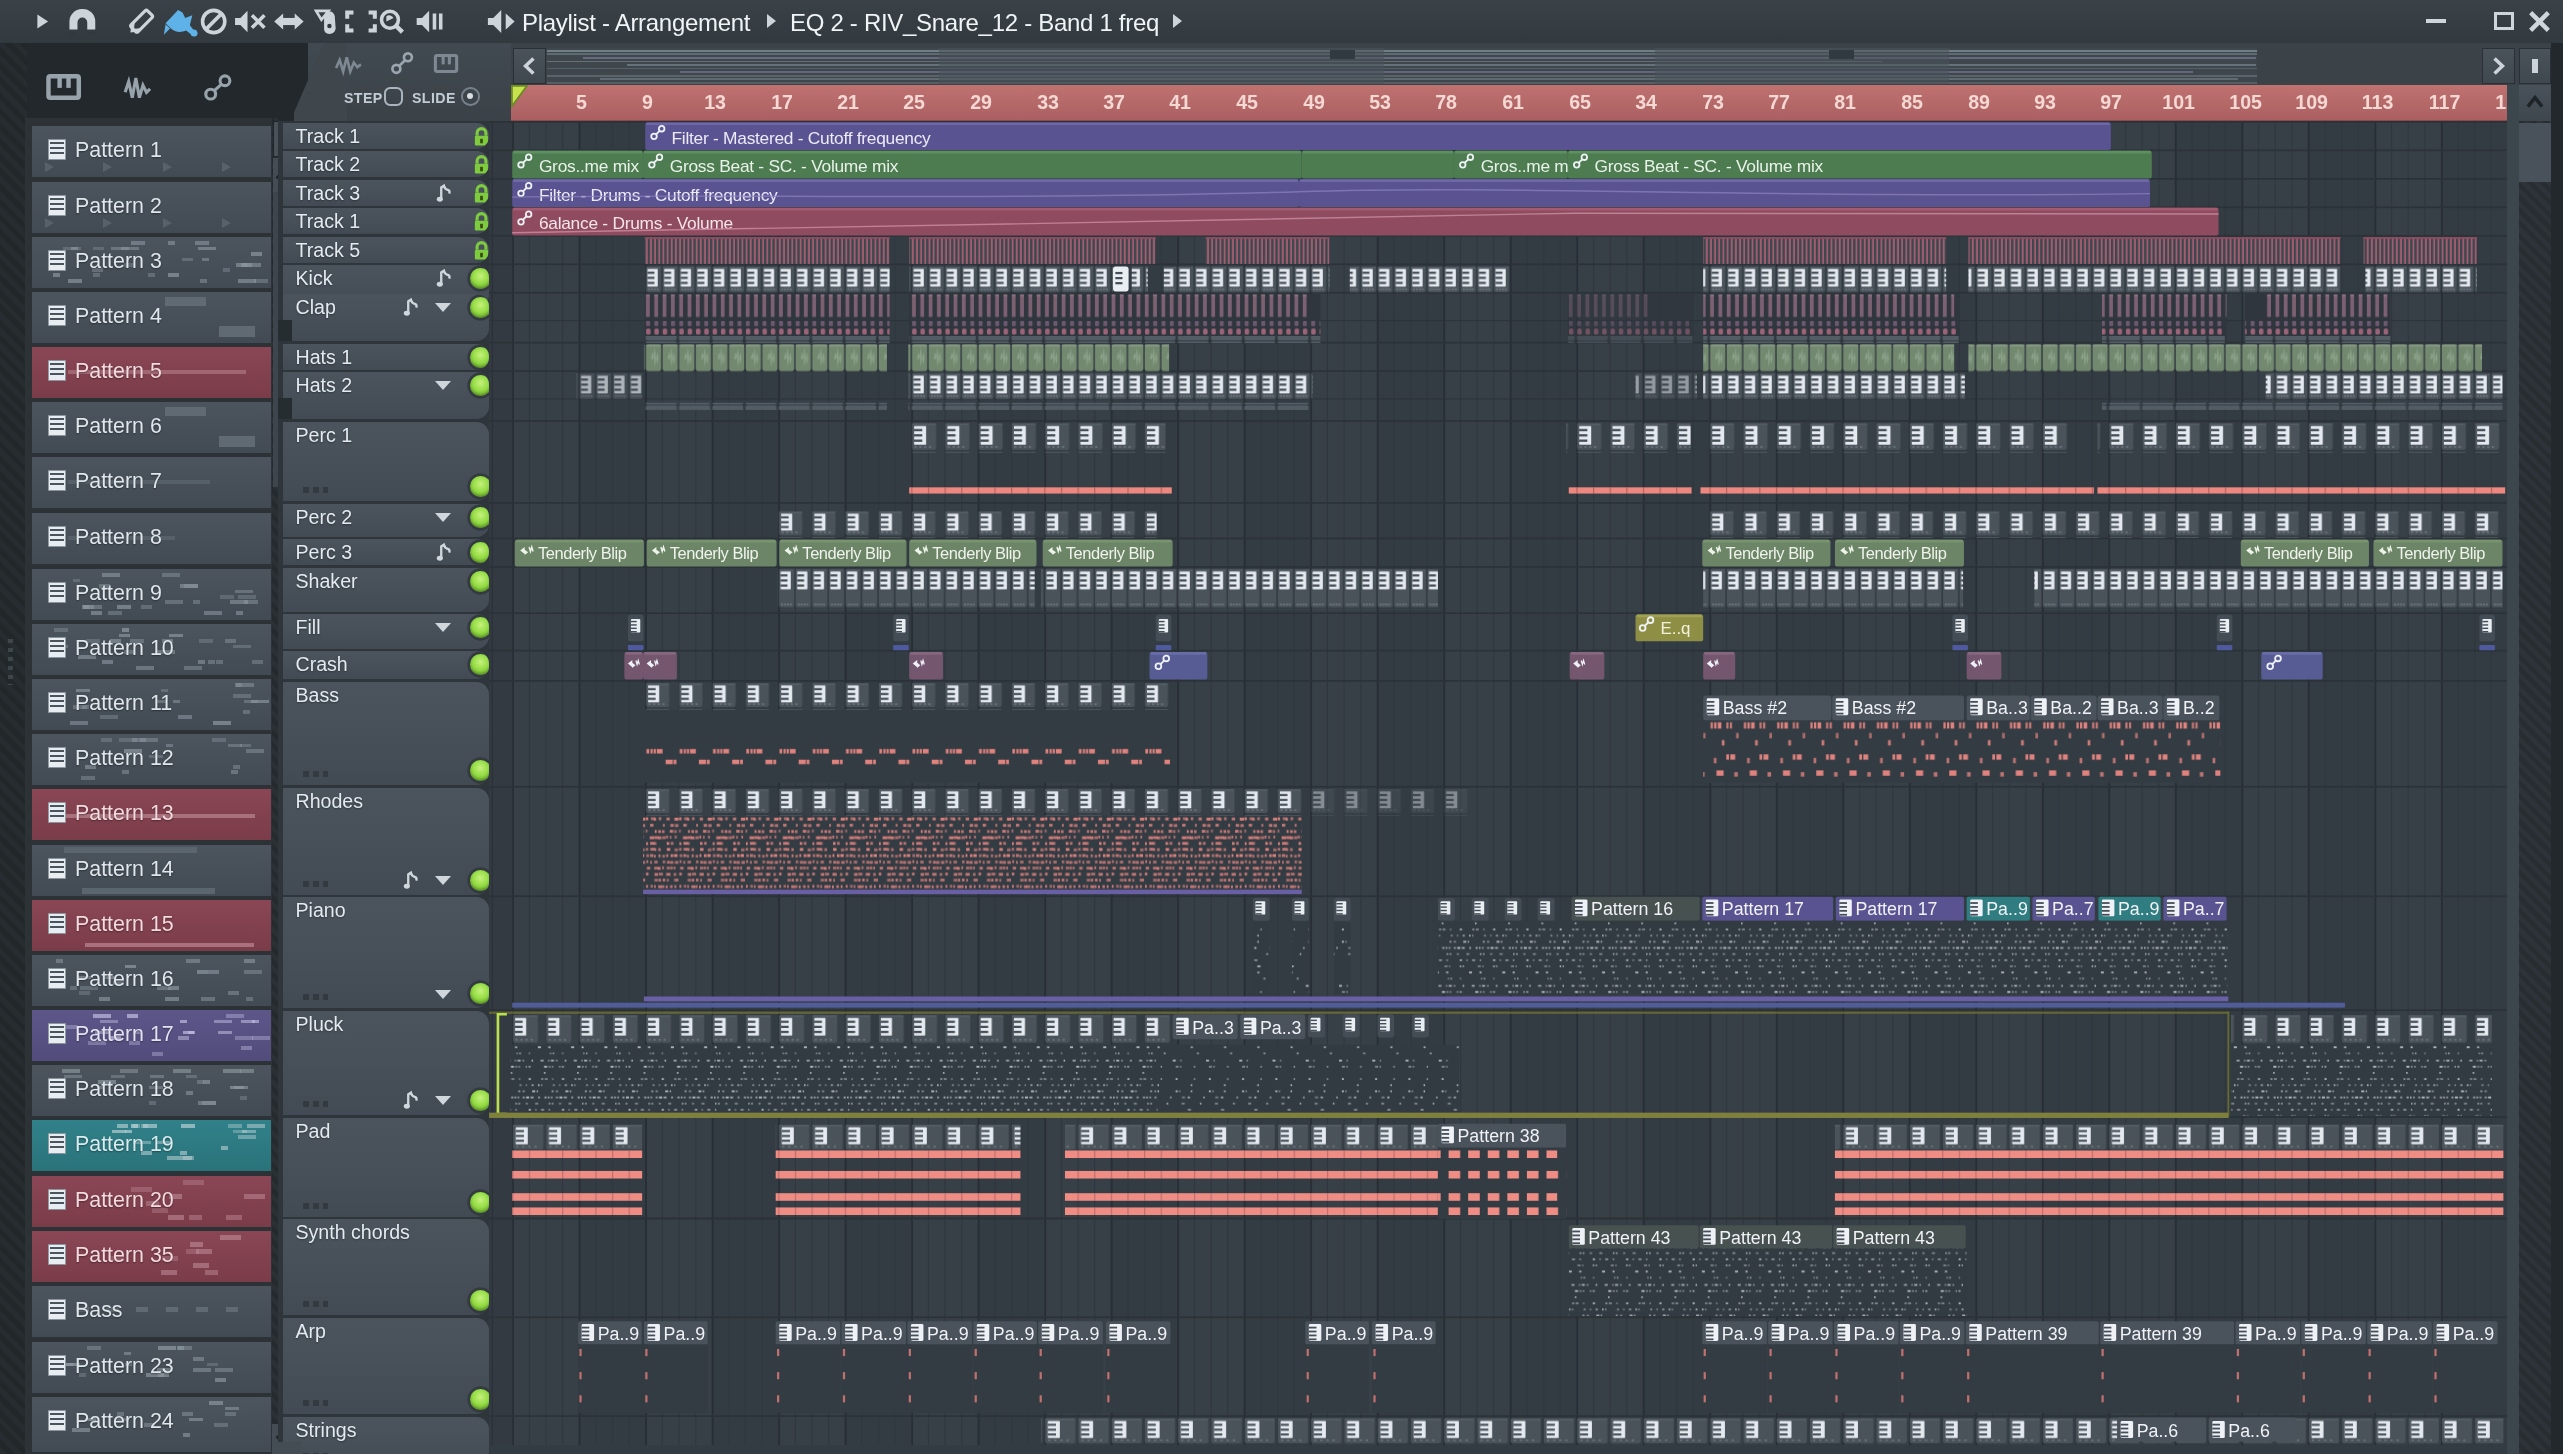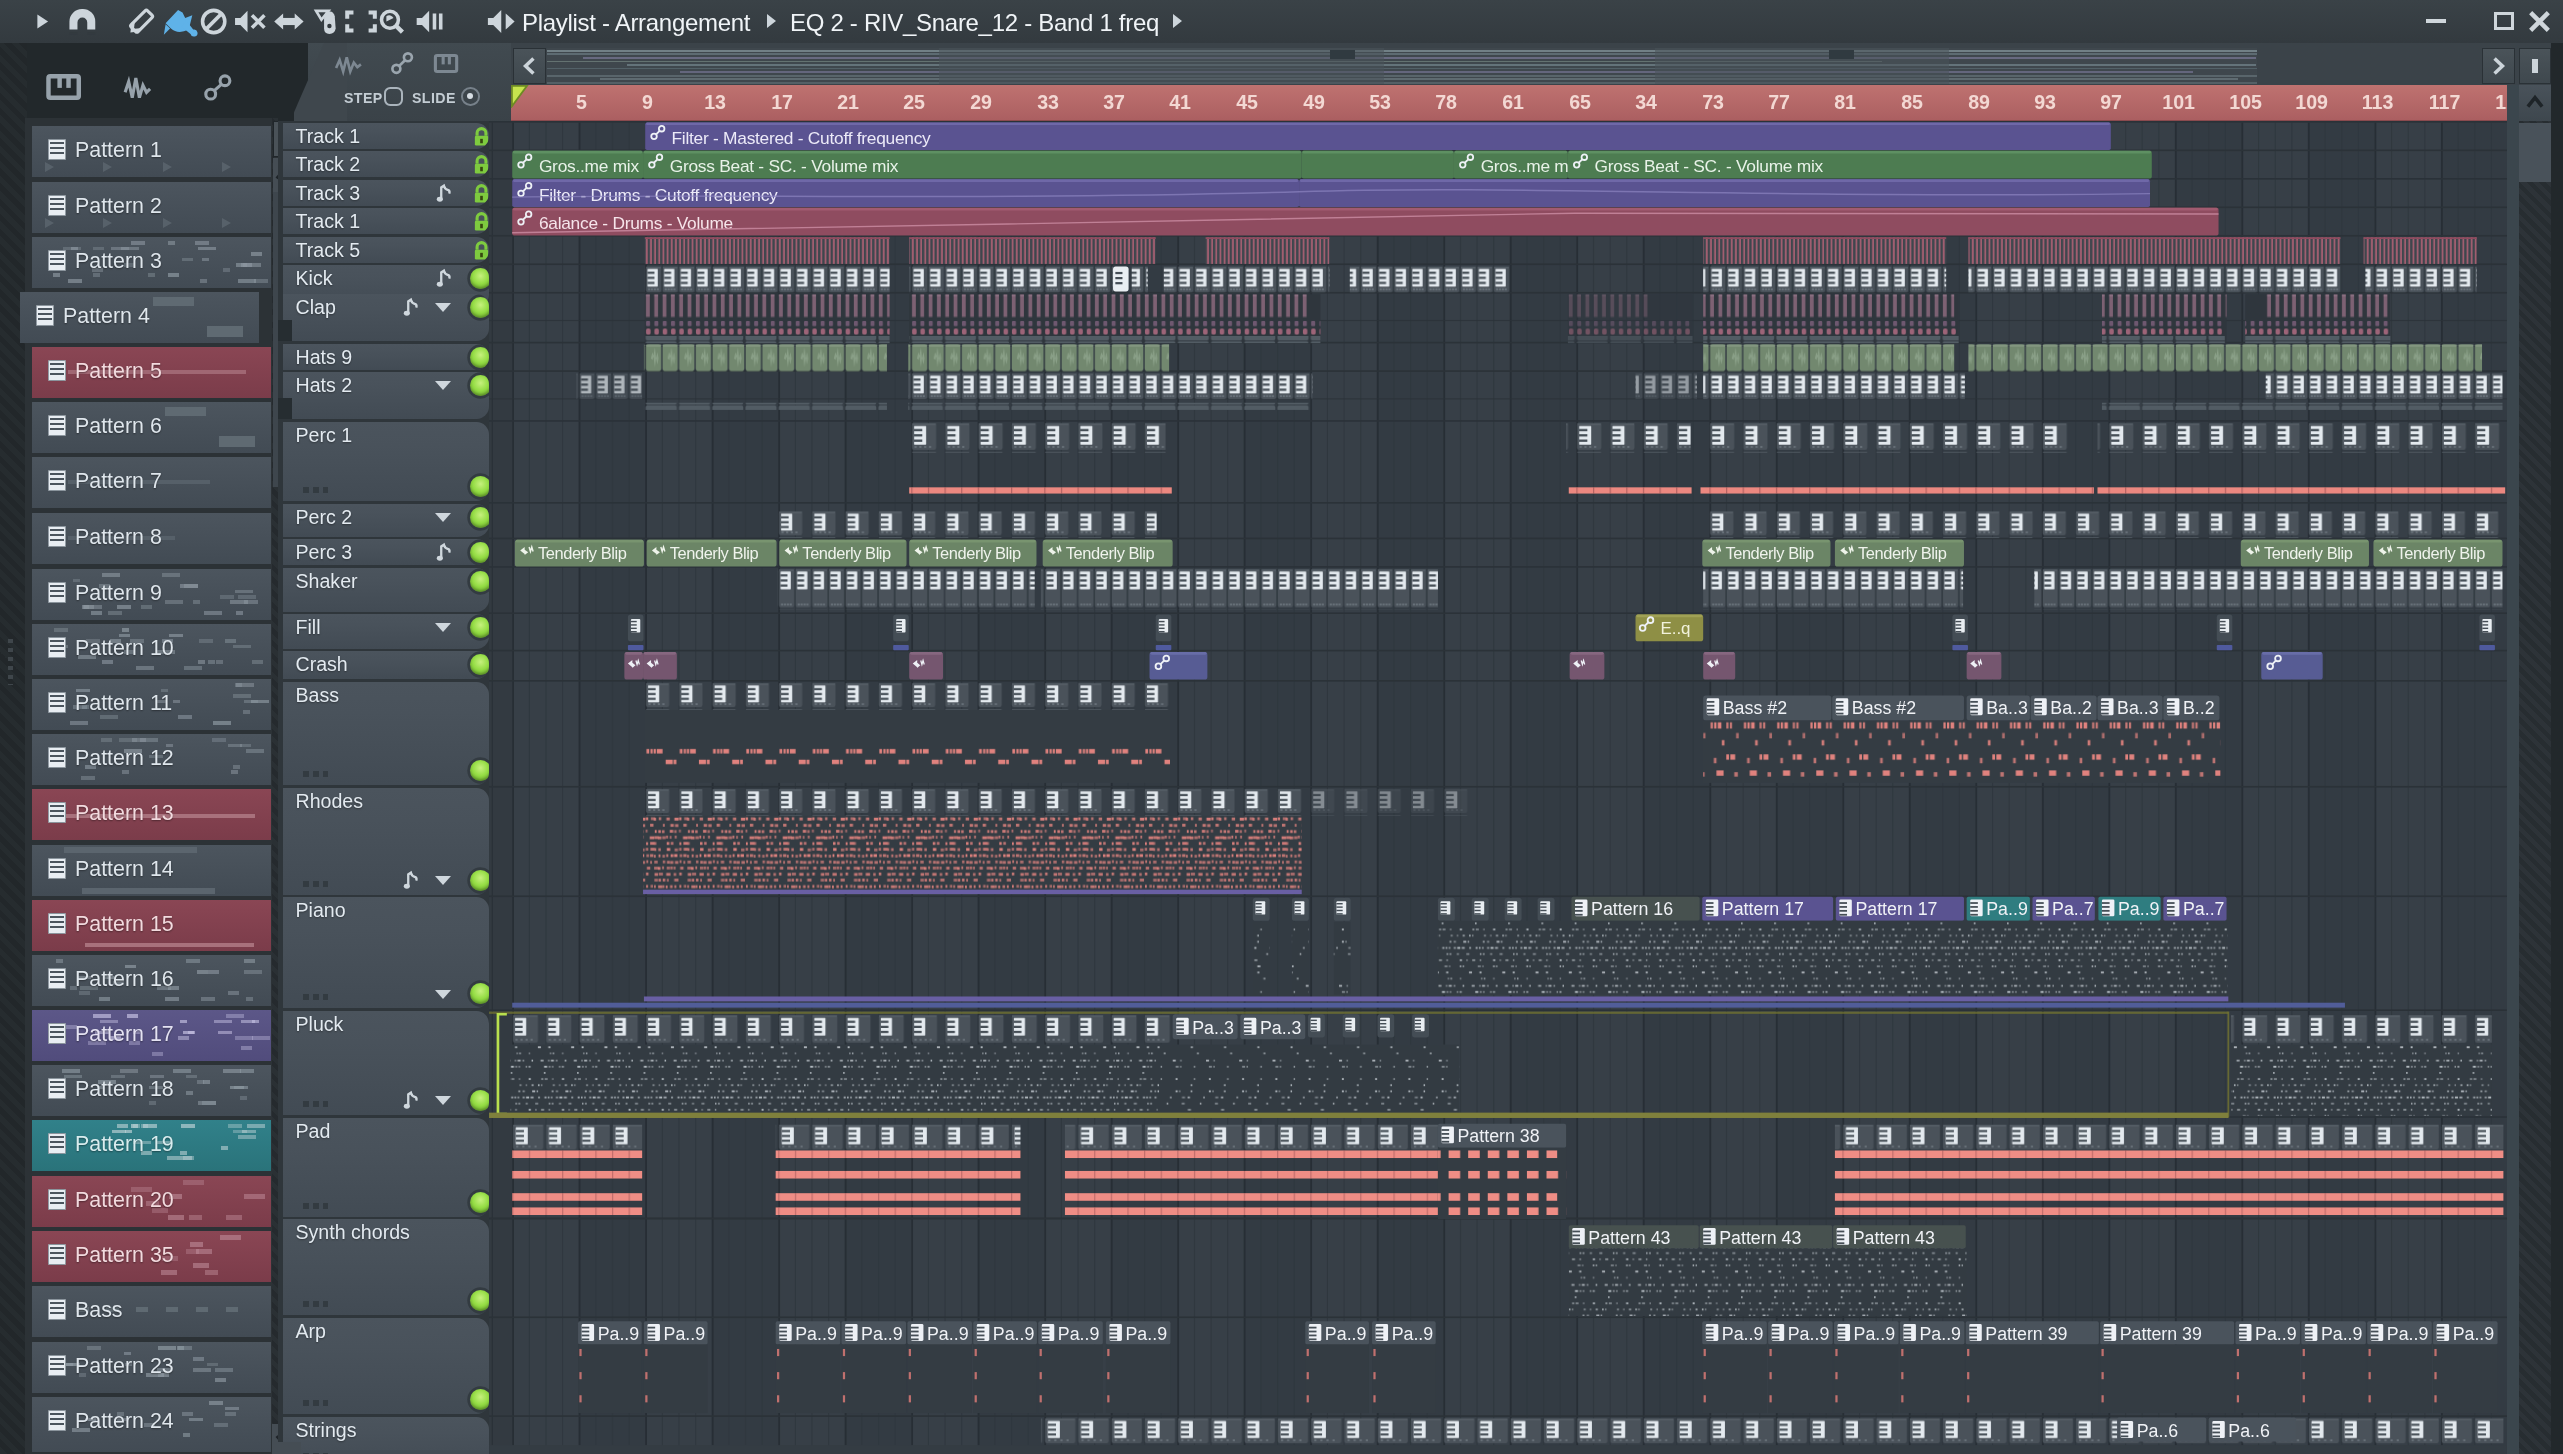--- a/index.html
+++ b/index.html
@@ -113,21 +113,21 @@
     <div class="abs" style="left:61px;top:9.8px;width:10.7px;height:3.6px;background:#8d98a1;opacity:0.37"></div>
     <div class="abs" style="left:39px;top:9.8px;width:7.1px;height:3.6px;background:#8d98a1;opacity:0.63"></div>
     <div class="abs" style="left:222px;top:42px;width:14.2px;height:3.6px;background:#8d98a1;opacity:0.44"></div>
     <div class="abs" style="left:60px;top:31px;width:10.7px;height:3.6px;background:#8d98a1;opacity:0.45"></div>
     <div class="abs" style="left:31px;top:9.8px;width:18px;height:3.6px;background:#8d98a1;opacity:0.37"></div>
     <div class="abs" style="left:16px;top:12.5px;width:18px;height:21.4px;background:#e8edf2;border-radius:1.8px;box-shadow:inset 0 0 0 0.9px #8a949c">
       <div style="margin:3.6px 1.8px 0 1.8px;height:12.5px;background:repeating-linear-gradient(#4a545d 0 2.2px,transparent 2.2px 4.9px)"></div>
     </div>
     <div class="abs" style="left:43px;top:11.6px;font-size:21.4px;color:#dfe6ec;text-shadow:0 0.9px 1.8px rgba(0,0,0,.4)">Pattern 3</div>
   </div>
-<div class="abs" style="left:20px;top:292px;width:239px;height:51px;background:linear-gradient(#4c555e,#424b54);overflow:hidden">
+<div class="abs" style="left:32px;top:292px;width:239px;height:51px;background:linear-gradient(#4c555e,#424b54);overflow:hidden">
     <div class="abs" style="left:133px;top:5.3px;width:41px;height:9px;background:#5f6a72"></div>
     <div class="abs" style="left:187px;top:34px;width:36px;height:10.7px;background:#5f6a72"></div>
     <div class="abs" style="left:16px;top:12.5px;width:18px;height:21.4px;background:#e8edf2;border-radius:1.8px;box-shadow:inset 0 0 0 0.9px #8a949c">
       <div style="margin:3.6px 1.8px 0 1.8px;height:12.5px;background:repeating-linear-gradient(#4a545d 0 2.2px,transparent 2.2px 4.9px)"></div>
     </div>
     <div class="abs" style="left:43px;top:11.6px;font-size:21.4px;color:#dfe6ec;text-shadow:0 0.9px 1.8px rgba(0,0,0,.4)">Pattern 4</div>
   </div>
 <div class="abs" style="left:32px;top:347px;width:239px;height:51px;background:linear-gradient(#8a4654,#7b3c4a);overflow:hidden">
     <div class="abs" style="left:36px;top:23px;width:178px;height:3.6px;background:#a8717c;opacity:.8"></div>
     <div class="abs" style="left:16px;top:12.5px;width:18px;height:21.4px;background:#e8edf2;border-radius:1.8px;box-shadow:inset 0 0 0 0.9px #8a949c">
@@ -596,21 +596,21 @@
 <div class="abs" style="left:283px;top:294px;width:206px;height:47px;background:linear-gradient(#4b545d 0%,#49525b 30%,#424b54 100%);border-radius:0 12.5px 12.5px 0;overflow:hidden">
     <div class="abs" style="left:12.5px;top:1.8px;font-size:19.6px;color:#e3eaf0;text-shadow:0 0.9px 1.8px rgba(0,0,0,.35)">Clap</div>
     <div class="abs" style="left:187px;top:2.7px;width:21.4px;height:21.4px;border-radius:50%;background:radial-gradient(circle at 50% 38%,#c6f07e 0%,#95dd45 45%,#64a626 100%);box-shadow:0 0 0 2.7px #333b41,inset 0 -1.8px 2.7px rgba(0,0,0,.25)"></div>
     <svg class="abs" style="left:119px;top:2.7px" width="19.6" height="21.4" viewBox="0 0 22 24">
       <path d="M7 18 V5 l3 -2 q1 4 5 5 q2 1 1 4" fill="none" stroke="#cfd7dd" stroke-width="2.6"></path>
       <ellipse cx="5.4" cy="18.3" rx="3.4" ry="2.8" fill="#cfd7dd"></ellipse>
     </svg>
     <div class="abs" style="left:152px;top:9px;width:0;height:0;border-top:9.8px solid #cfd7dd;border-left:8px solid transparent;border-right:8px solid transparent"></div>
   </div>
 <div class="abs" style="left:283px;top:344px;width:206px;height:26px;background:linear-gradient(#4b545d 0%,#49525b 30%,#424b54 100%);border-radius:0 12.5px 12.5px 0;overflow:hidden">
-    <div class="abs" style="left:12.5px;top:1.8px;font-size:19.6px;color:#e3eaf0;text-shadow:0 0.9px 1.8px rgba(0,0,0,.35)">Hats 9</div>
+    <div class="abs" style="left:12.5px;top:1.8px;font-size:19.6px;color:#e3eaf0;text-shadow:0 0.9px 1.8px rgba(0,0,0,.35)">Hats 1</div>
     <div class="abs" style="left:187px;top:2.7px;width:21.4px;height:21.4px;border-radius:50%;background:radial-gradient(circle at 50% 38%,#c6f07e 0%,#95dd45 45%,#64a626 100%);box-shadow:0 0 0 2.7px #333b41,inset 0 -1.8px 2.7px rgba(0,0,0,.25)"></div>
   </div>
 <div class="abs" style="left:283px;top:372px;width:206px;height:47px;background:linear-gradient(#4b545d 0%,#49525b 30%,#424b54 100%);border-radius:0 12.5px 12.5px 0;overflow:hidden">
     <div class="abs" style="left:12.5px;top:1.8px;font-size:19.6px;color:#e3eaf0;text-shadow:0 0.9px 1.8px rgba(0,0,0,.35)">Hats 2</div>
     <div class="abs" style="left:187px;top:2.7px;width:21.4px;height:21.4px;border-radius:50%;background:radial-gradient(circle at 50% 38%,#c6f07e 0%,#95dd45 45%,#64a626 100%);box-shadow:0 0 0 2.7px #333b41,inset 0 -1.8px 2.7px rgba(0,0,0,.25)"></div>
     <div class="abs" style="left:152px;top:9px;width:0;height:0;border-top:9.8px solid #cfd7dd;border-left:8px solid transparent;border-right:8px solid transparent"></div>
   </div>
 <div class="abs" style="left:283px;top:422px;width:206px;height:79px;background:linear-gradient(#4b545d 0%,#49525b 30%,#424b54 100%);border-radius:0 12.5px 12.5px 0;overflow:hidden">
     <div class="abs" style="left:12.5px;top:1.8px;font-size:19.6px;color:#e3eaf0;text-shadow:0 0.9px 1.8px rgba(0,0,0,.35)">Perc 1</div>
     <div class="abs" style="left:187px;top:54px;width:21.4px;height:21.4px;border-radius:50%;background:radial-gradient(circle at 50% 38%,#c6f07e 0%,#95dd45 45%,#64a626 100%);box-shadow:0 0 0 2.7px #333b41,inset 0 -1.8px 2.7px rgba(0,0,0,.25)"></div>

